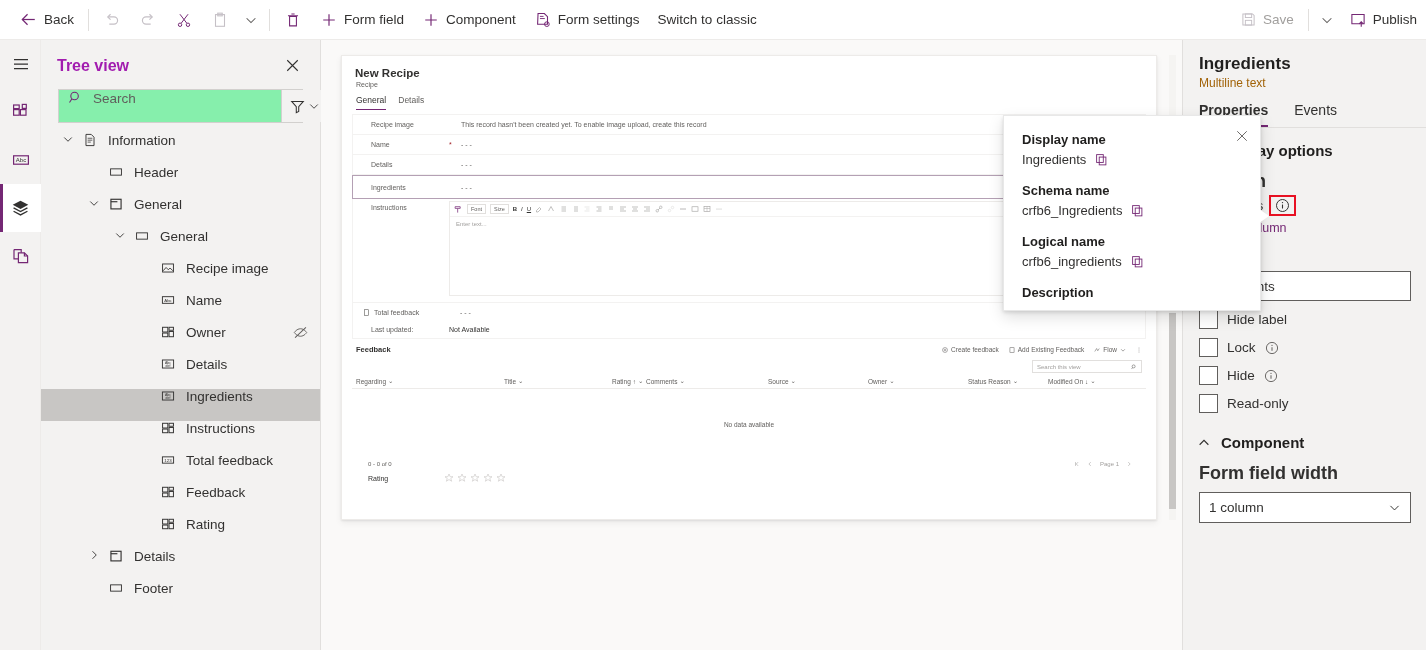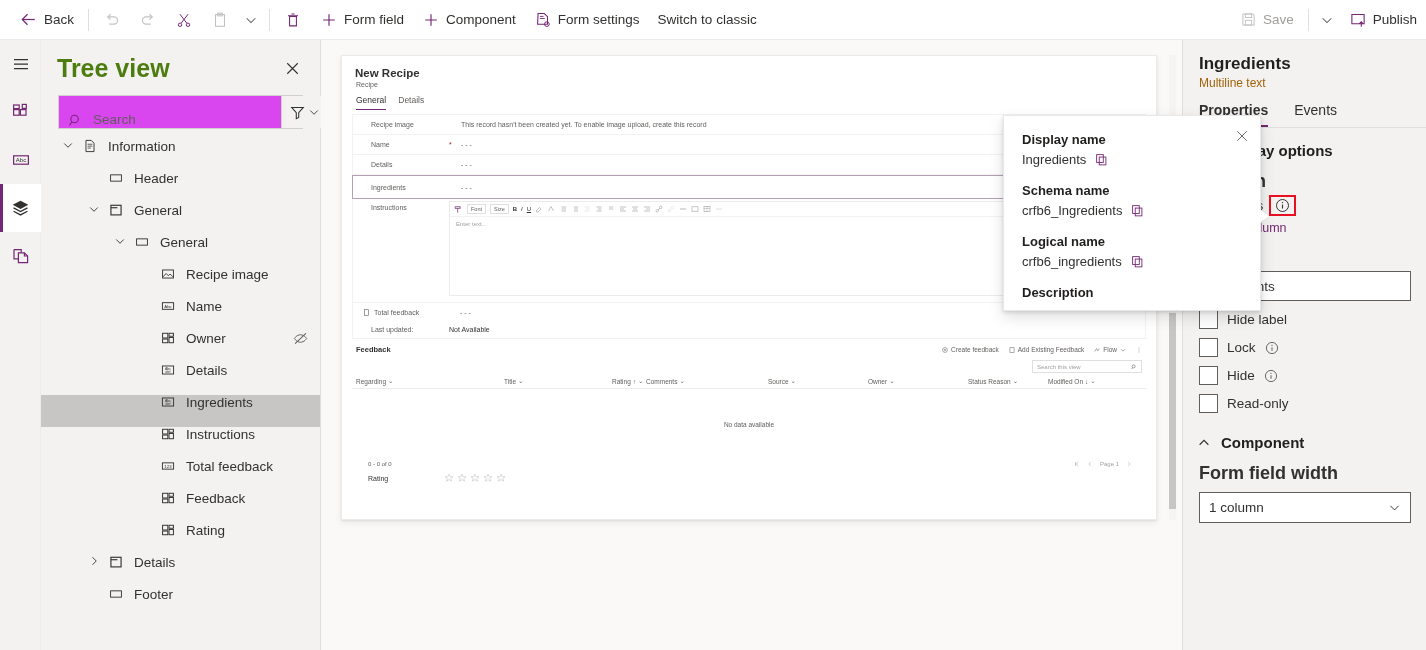--- a/index.html
+++ b/index.html
@@ -52,28 +52,28 @@
 
   
   .treepanel {
     position: absolute; top: 40px; left: 41px; width: 280px; height: 610px;
     background: #f3f2f1; border-right: 1px solid #e1dfdd;
   }
   .tree-head {
     display: flex; align-items: center; justify-content: space-between;
     padding: 14px 16px 10px 16px;
   }
-  .tree-title { font-size: 25px; font-weight: 600; color: #4d7c0f; }
+  .tree-title { font-size: 16px; font-weight: 600; color: #a21caf; }
   .tree-close { cursor: pointer; padding: 4px; display:flex; }
   .tree-search-row {
     display: flex; align-items: stretch;
     margin: 2px 17px 0 17px;
     border: 1px solid #d2d0ce; height: 34px; background: #ffffff;
   }
-  .tree-search-box { flex: 1; display: flex; align-items: flex-end; gap: 8px; padding: 0 9px; background: #d946ef; }
+  .tree-search-box { flex: 1; display: flex; align-items: flex-start; gap: 8px; padding: 0 9px; background: #86efac; }
   .tree-search-box input {
     border: 0; outline: 0; flex: 1; font-family: inherit; font-size: 13.5px;
     color: #323130; background: transparent;
   }
   .tree-search-box input::placeholder { color: #605e5c; }
   .tree-filter {
     display: flex; align-items: center; gap: 3px; padding: 0 8px;
     background: #f3f2f1; border-left: 1px solid #d2d0ce; cursor: pointer;
   }
   .tree-list { margin-top: 10px; }

